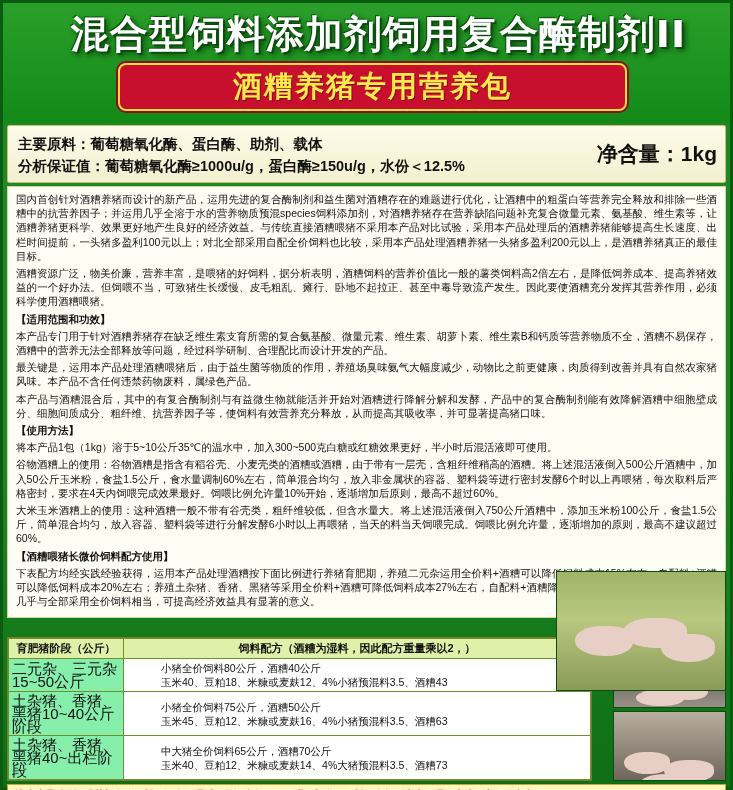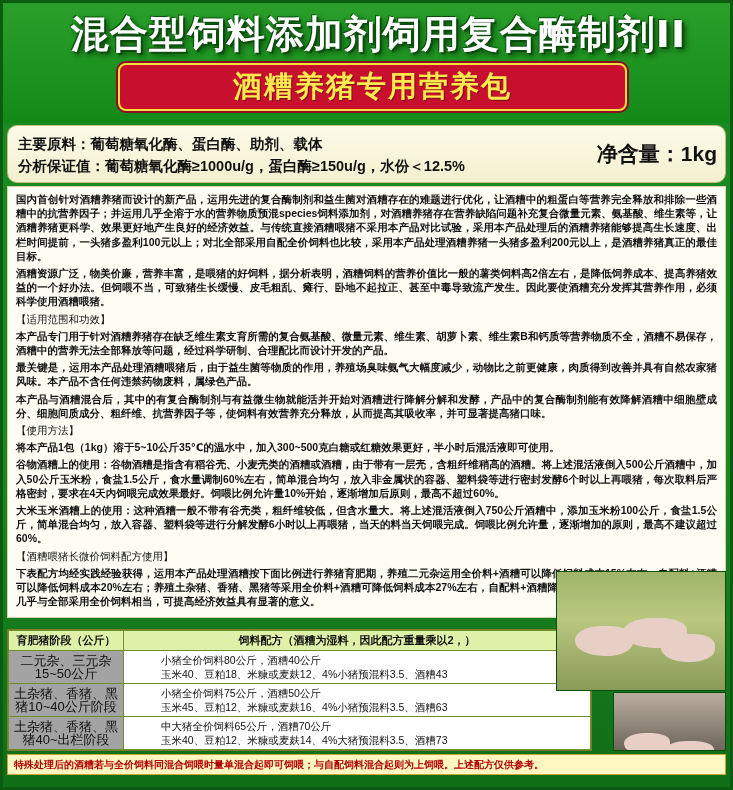--- a/index.html
+++ b/index.html
@@ -26,38 +26,38 @@
   .hdr-sub-wrap{position:absolute;left:115px;top:60px;width:505px;height:44px;
     background:#c8102e;border:2px solid #f2e23a;border-radius:8px;
     box-shadow:0 0 0 2px #8e0b20;}
   .hdr-sub{font-size:29px;font-weight:bold;color:#ffe94d;text-align:center;
     line-height:42px;letter-spacing:2px;
     text-shadow:1px 1px 0 #7d0a1c;}
 
   
   .band{position:relative;margin:2px 4px 0 4px;height:56px;
      background:linear-gradient(180deg,#fdfbe8,#f3efcf);
-     border:1px solid #cdbb78;border-radius:10px;}
+     border:1px solid #cdbb78;border-radius:2px;}
   .band-left{position:absolute;left:10px;top:7px;font-size:14.5px;color:#111;line-height:22px;font-weight:bold;}
   .band-right{position:absolute;right:8px;top:14px;font-size:21px;font-weight:bold;color:#111;}
 
   
   .body-txt{margin:3px 4px 0 4px;background:#fdfdf4;border:1px solid #d8d2a8;
      padding:5px 8px 6px 8px;font-size:10.5px;line-height:14.2px;color:#111;
      text-align:justify;}
-  .body-txt p{margin:0 0 3px 0;font-weight:bold;}
-  .body-txt .h{font-weight:normal;}
+  .body-txt p{margin:0 0 3px 0;}
+  .body-txt .h{font-weight:bold;}
 
   
-  .mid{display:flex;margin:11px 4px 0 4px;gap:21px;}
+  .mid{display:flex;margin:19px 4px 0 4px;gap:21px;}
   .tbl-wrap{flex:0 0 583px;background:#fff;border:1px solid #7a7a2a;}
   table{border-collapse:collapse;width:100%;font-size:10.5px;}
   th,td{border:1px solid #6f8f2a;padding:2px 3px;color:#111;}
   thead th{background:#dff0a8;font-weight:bold;text-align:center;font-size:11px;}
-  td.stage{background:#a3a3a3;width:108px;text-align:center;font-size:13px;line-height:13px;}
+  td.stage{background:#86efac;width:108px;text-align:left;font-size:15px;line-height:13px;}
   td.recipe{background:#ffffff;line-height:14px;padding-left:37px;}
   .recipe .r1{display:block;}
   .photos{flex:1;display:flex;flex-direction:column;gap:3px;}
   .ph{flex:1;border:1px solid #0a4d0c;position:relative;overflow:hidden;}
   .ph1{background:linear-gradient(180deg,#7d7f80 0%,#5d5f60 45%,#9a9186 100%);}
   .ph2{background:linear-gradient(180deg,#b9aea0 0%,#8d8376 60%,#6e665c 100%);}
   .pig{position:absolute;background:#e8cfc6;border-radius:46% 40% 45% 50%;}
   .warn{background:#fff7c2;border:1px solid #caa63a;margin:3px 4px 0 4px;padding:3px 6px;
      font-size:10px;line-height:13px;color:#111;}
   .warn b{color:#b00000;}

